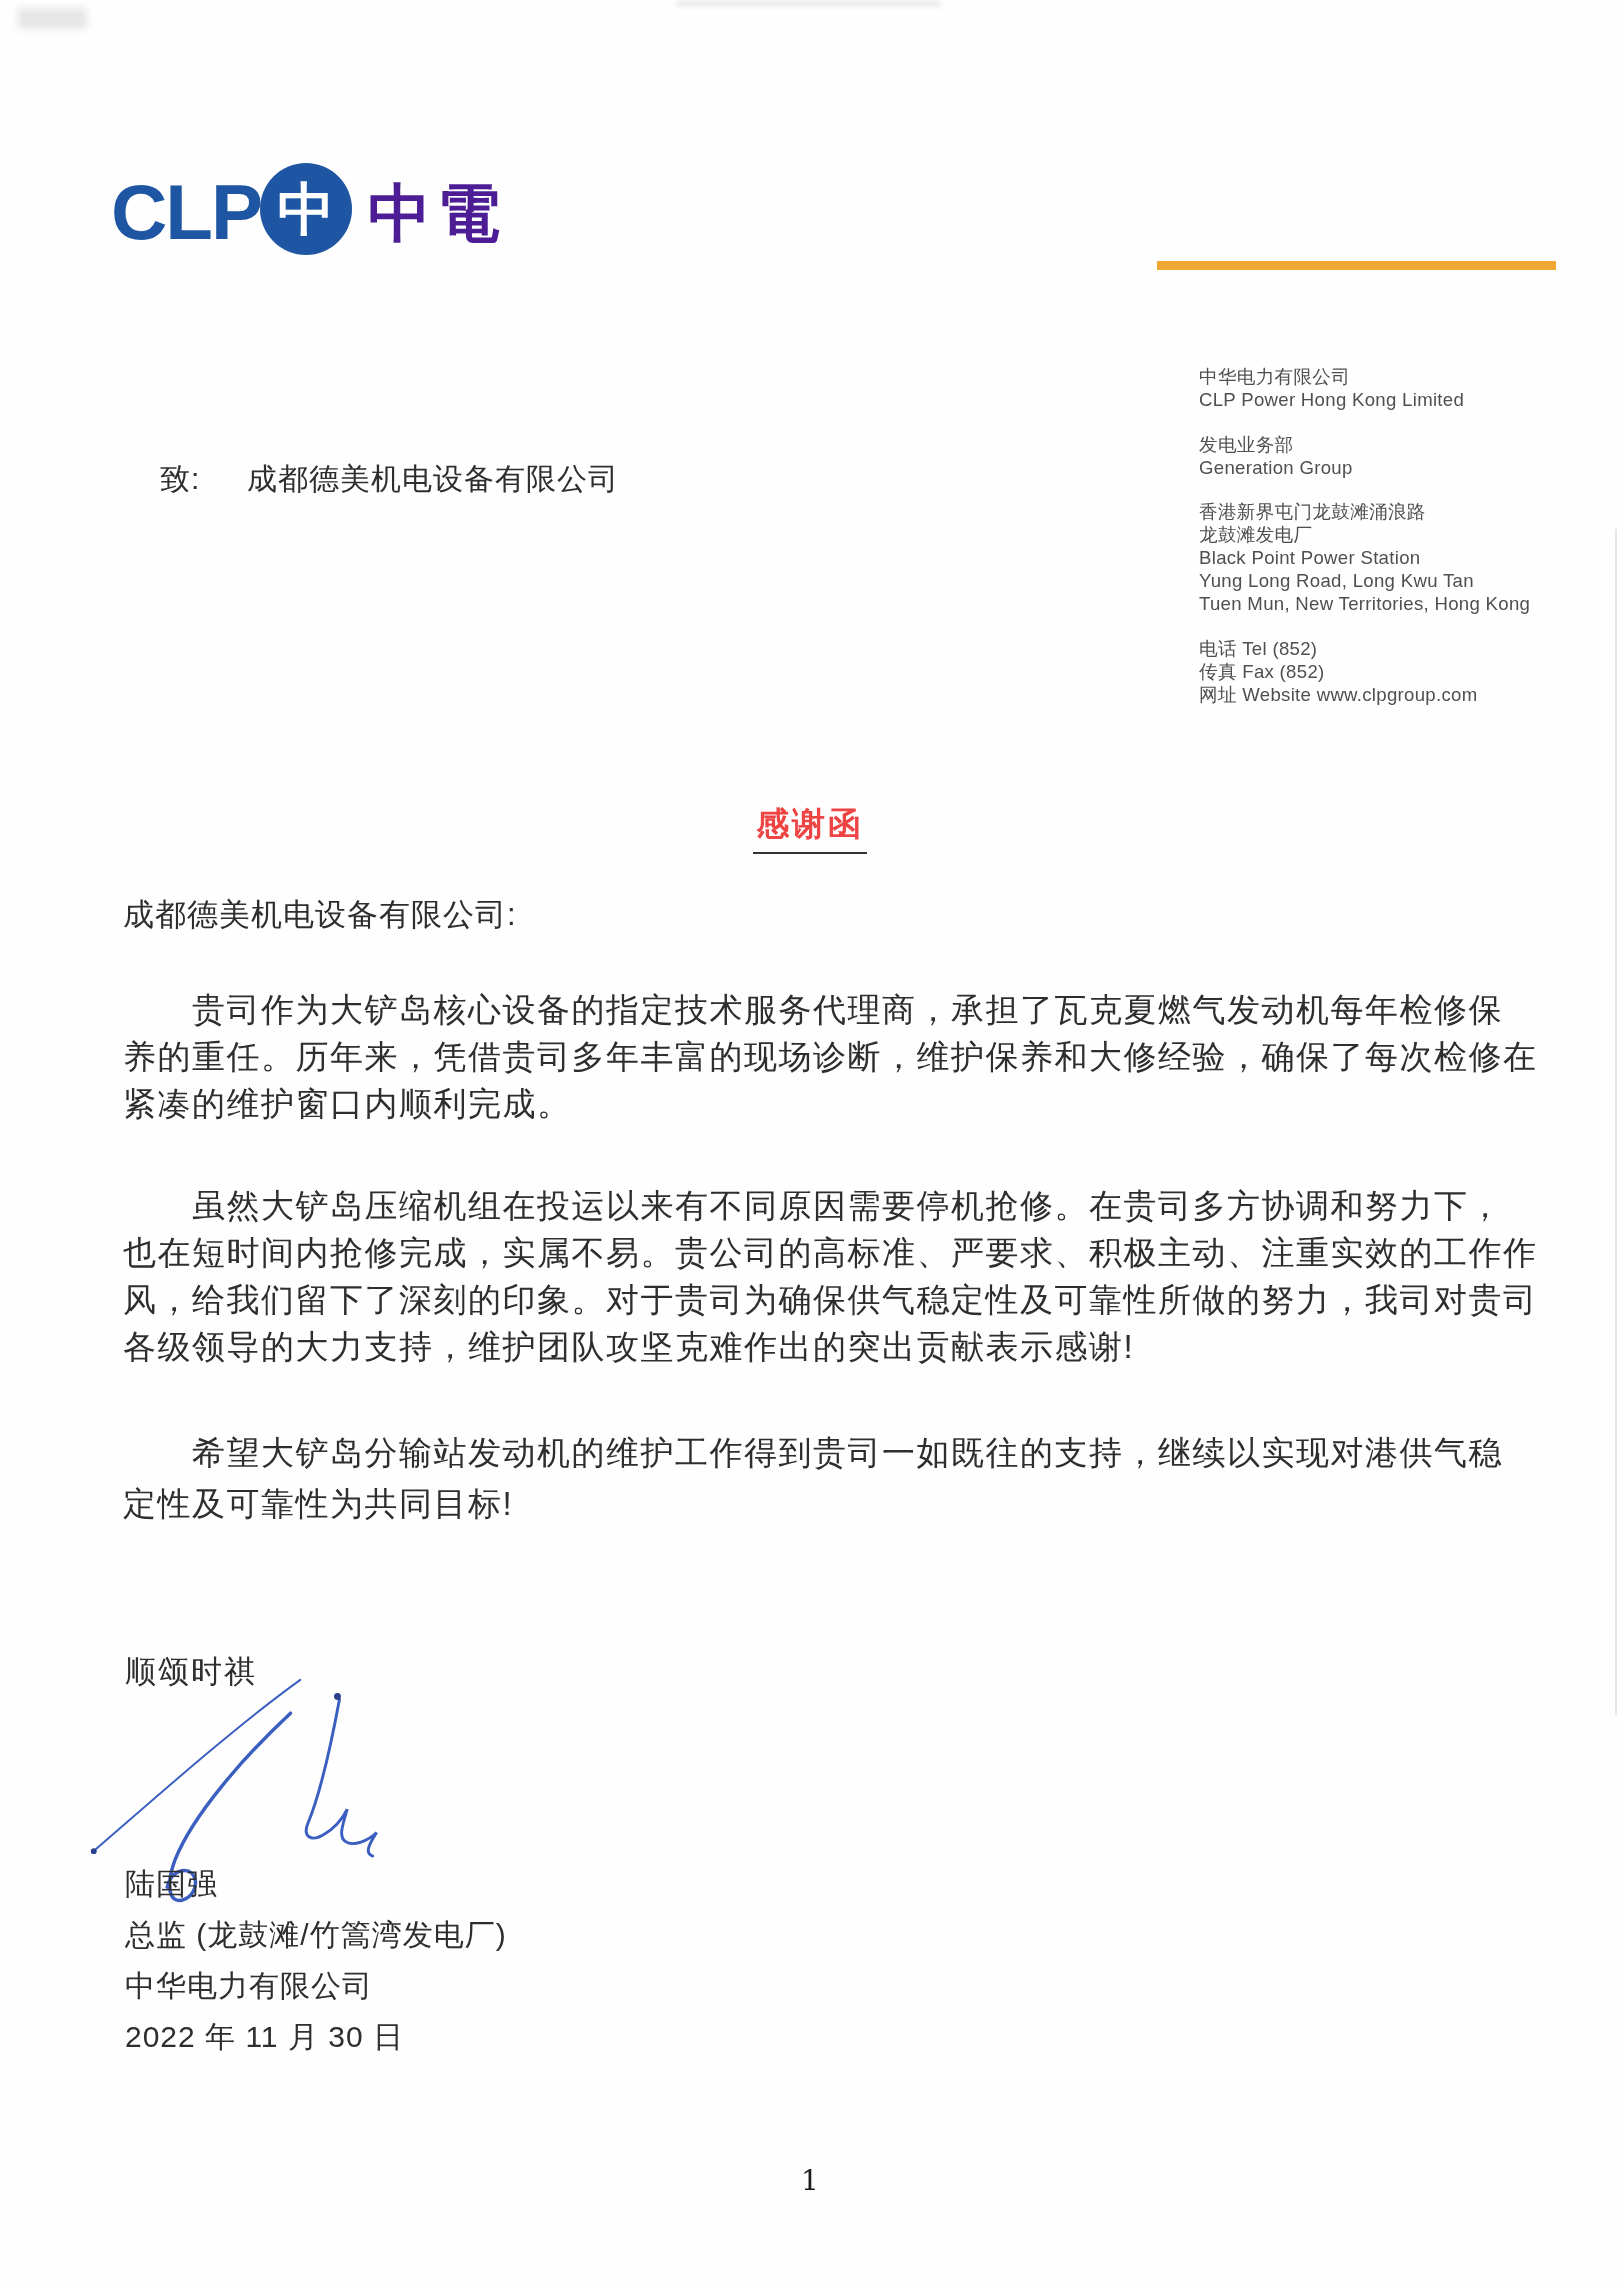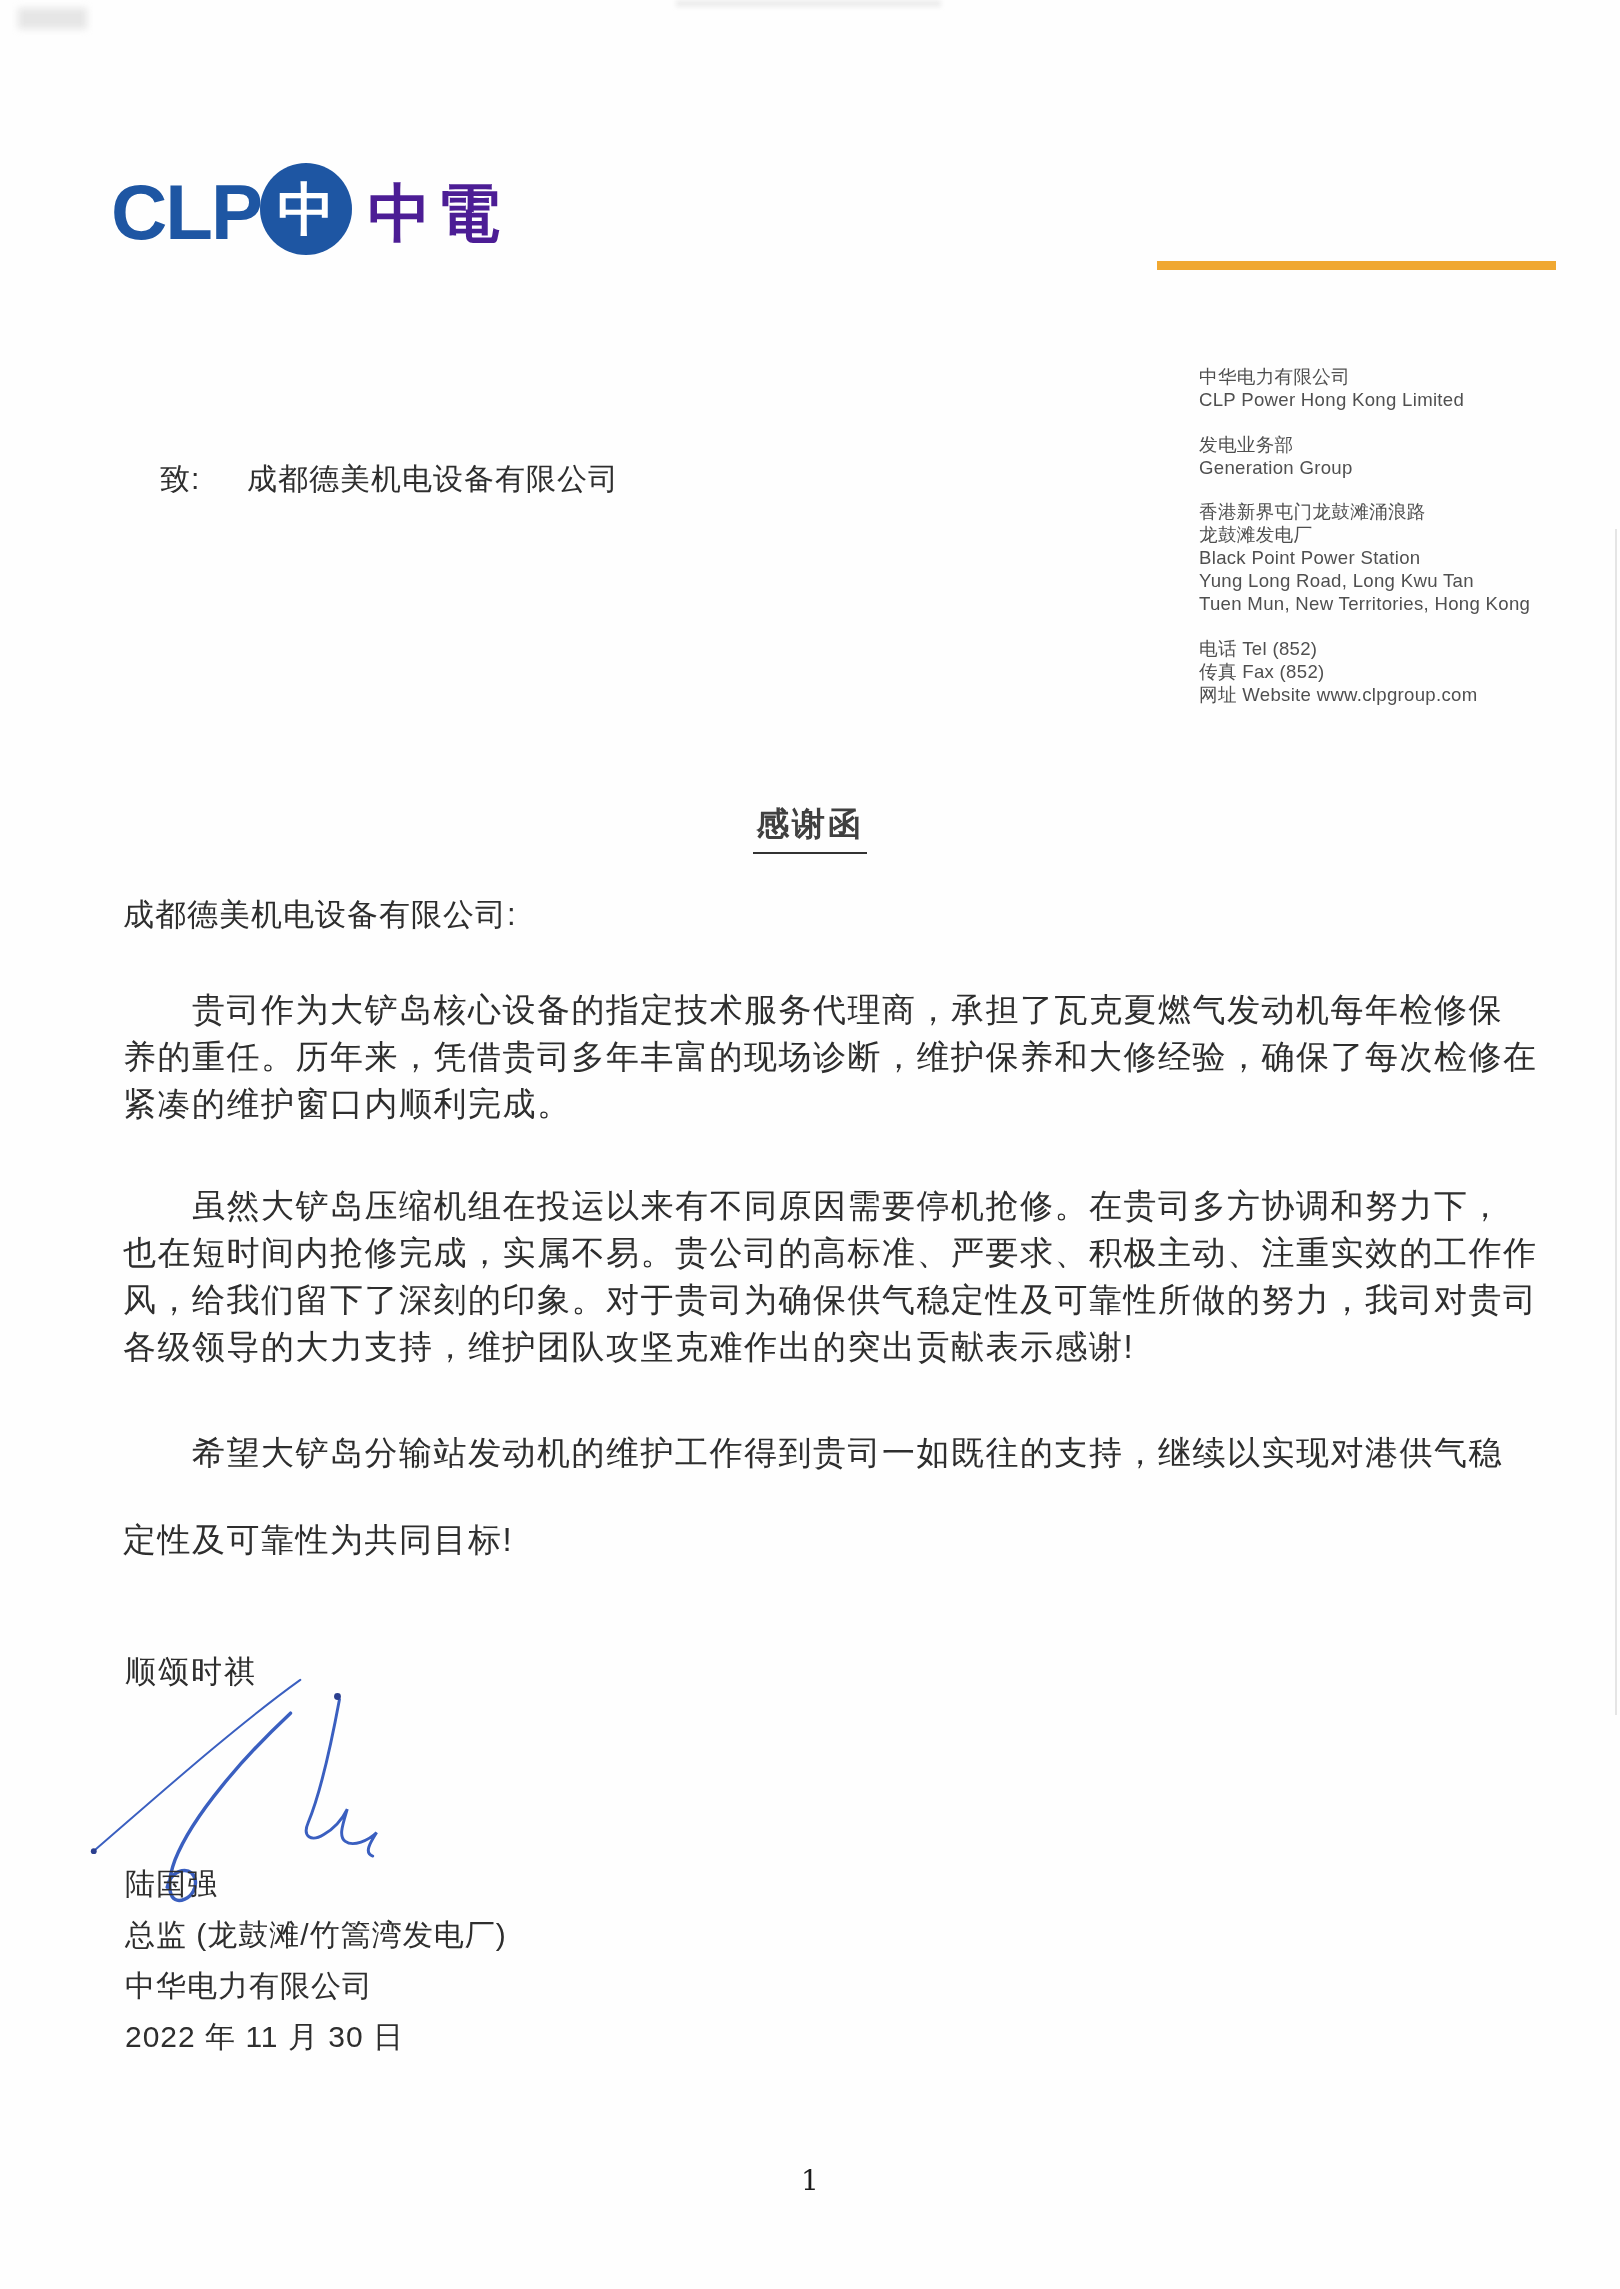--- a/index.html
+++ b/index.html
@@ -31,21 +31,21 @@
   .sender-group { margin-bottom:21.6px; }
 
   
   .recipient-text { font-size:30px; line-height:1.2; letter-spacing:1px; white-space:nowrap; }
 
   
   .title-row { width:1620px; text-align:center; }
   .letter-title {
     display:inline-block;
     font-size:33px; font-weight:bold; letter-spacing:2.9px;
-    color:#404040;
+    color:#ef4444;
     border-bottom:2.9px solid #333;
     padding:0 2.9px 4.9px 2.9px;
   }
 
   
   .salutation { font-size:31px; letter-spacing:1px; white-space:nowrap; }
   .para { width:1400px; }
   .body-line { font-size:33px; line-height:47px; letter-spacing:1.5px; white-space:nowrap; }
   .indent { text-indent:69px; }
 
@@ -125,21 +125,21 @@
 
   <div class="abs para" style="left:123px; top:1182px;">
     <div class="body-line indent">虽然大铲岛压缩机组在投运以来有不同原因需要停机抢修。在贵司多方协调和努力下，</div>
     <div class="body-line">也在短时间内抢修完成，实属不易。贵公司的高标准、严要求、积极主动、注重实效的工作作</div>
     <div class="body-line">风，给我们留下了深刻的印象。对于贵司为确保供气稳定性及可靠性所做的努力，我司对贵司</div>
     <div class="body-line">各级领导的大力支持，维护团队攻坚克难作出的突出贡献表示感谢!</div>
   </div>
 
   <div class="abs para" style="left:123px; top:1427px;">
     <div class="body-line indent" style="line-height:51px;">希望大铲岛分输站发动机的维护工作得到贵司一如既往的支持，继续以实现对港供气稳</div>
-    <div class="body-line" style="line-height:51px;margin-top:36px;">定性及可靠性为共同目标!</div>
+    <div class="body-line" style="line-height:51px;">定性及可靠性为共同目标!</div>
   </div>
 
   <div class="abs valediction" style="left:125px; top:1651px;">顺颂时祺</div>
 
   <svg class="abs signature" style="left:83px; top:1666px;" width="323" height="245" viewBox="0 0 330 250" fill="none" xmlns="http://www.w3.org/2000/svg">
     <path d="M 12 188 C 70 138, 155 62, 222 14" stroke-width="2" stroke-linecap="round" style="stroke: rgb(58, 95, 192);"></path>
     <path d="M 212 48 C 165 92, 112 152, 94 198 C 84 225, 88 245, 104 238 C 120 231, 118 206, 101 209 C 92 211, 87 219, 86 226" stroke-width="3.5" stroke-linecap="round" style="stroke: rgb(58, 95, 192);"></path>
     <path d="M 262 34 C 252 88, 240 136, 230 160 C 224 174, 233 180, 246 172 C 258 165, 266 154, 270 146 C 265 163, 261 174, 268 179 C 276 185, 292 178, 300 170 C 293 181, 287 191, 296 194" stroke-width="3" stroke-linecap="round" style="stroke: rgb(58, 95, 192);"></path>
     <circle cx="260" cy="31" r="3.5" fill="#2b3f8f"></circle>
     <circle cx="11" cy="189" r="3" fill="#2b3f8f"></circle>

